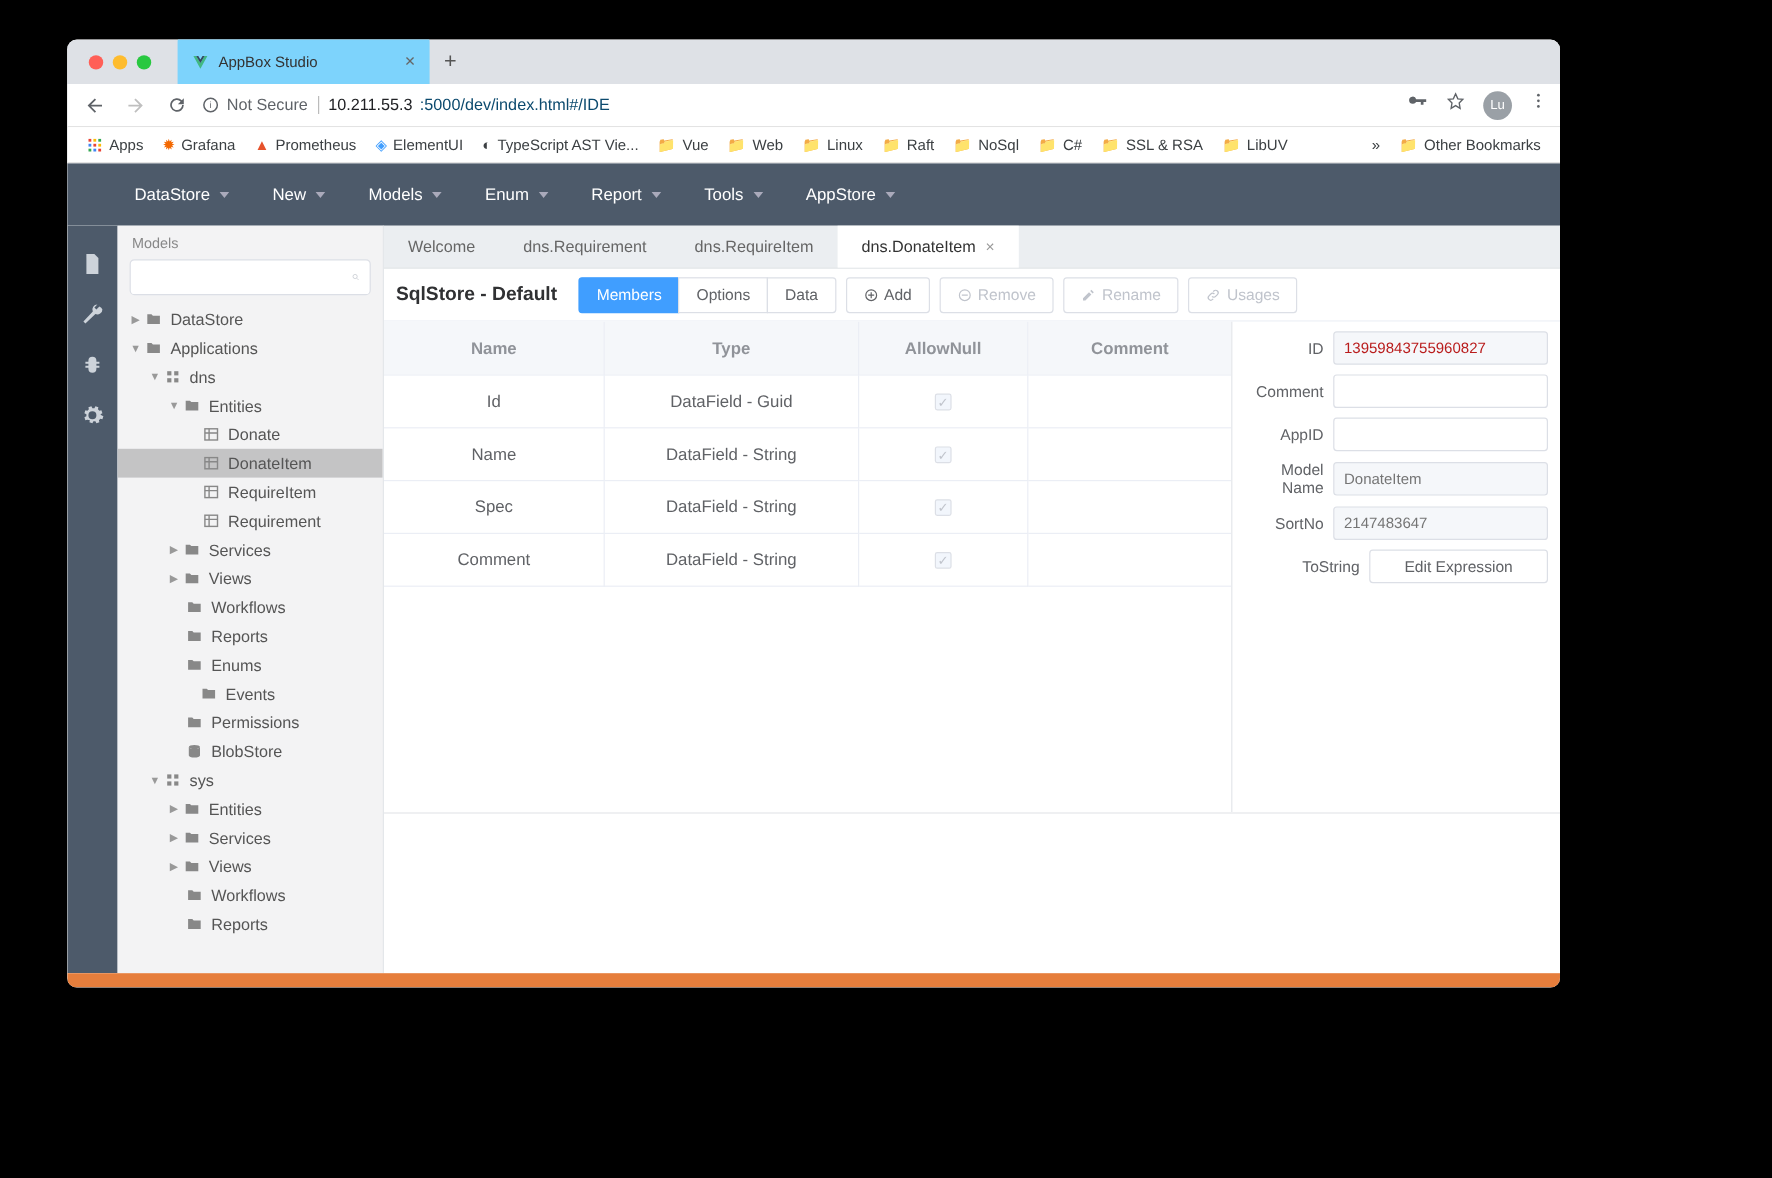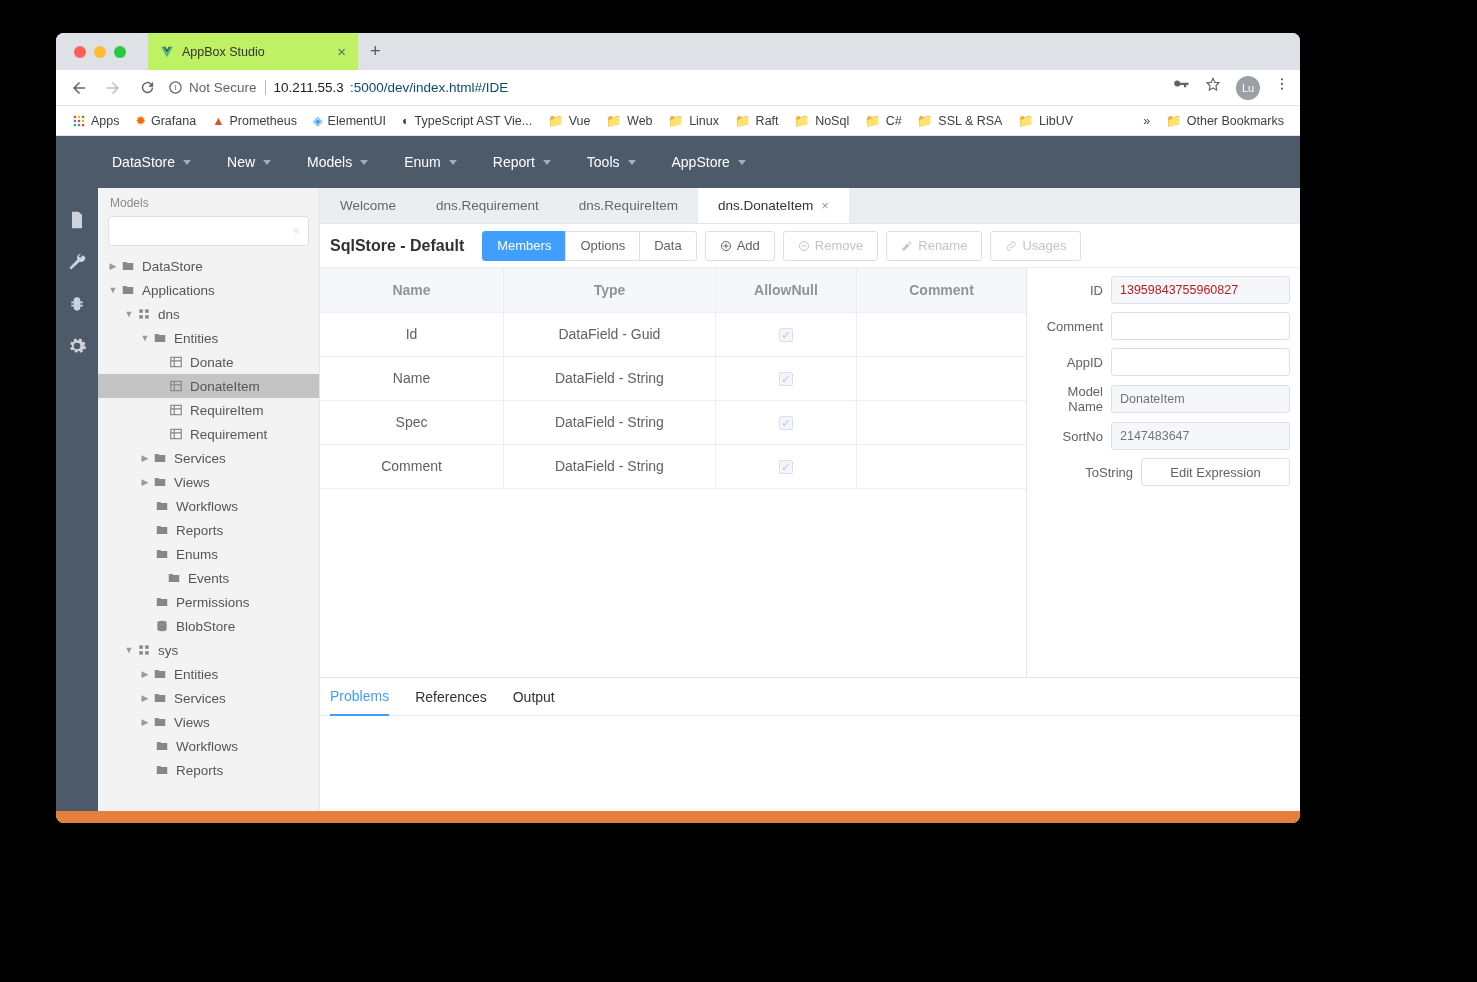--- a/index.html
+++ b/index.html
@@ -2,21 +2,21 @@
 <html><head>
 <meta charset="utf-8">
 <style>
 *{box-sizing:border-box;margin:0;padding:0;font-family:-apple-system,BlinkMacSystemFont,"Segoe UI",Helvetica,Arial,sans-serif}
 body{background:#000;width:1477px;height:982px;overflow:hidden}
 .browser{position:absolute;left:56px;top:33px;width:1244px;height:790px;background:#fff;border-radius:8px;overflow:hidden;box-shadow:0 10px 40px rgba(0,0,0,.4);display:flex;flex-direction:column}
 .tabstrip{height:37px;background:#dee1e6;display:flex;align-items:center;padding-left:8px}
 .traffic{display:flex;gap:8px;padding:0 10px}
 .dot{width:12px;height:12px;border-radius:50%}
 .dot.r{background:#ff5f57}.dot.y{background:#febc2e}.dot.g{background:#28c840}
-.btab{height:49px;background:#bef264;border-radius:8px 8px 0 0;display:flex;align-items:center;padding:0 12px;margin-left:12px;min-width:210px;gap:8px;font-size:12.5px;color:#333}
+.btab{height:49px;background:#7dd3fc;border-radius:8px 8px 0 0;display:flex;align-items:center;padding:0 12px;margin-left:12px;min-width:210px;gap:8px;font-size:12.5px;color:#333}
 .btab svg{flex-shrink:0}
 .btab-close{margin-left:auto;color:#666;font-size:15px;cursor:pointer}
 .newtab{color:#555;font-size:18px;padding:0 12px;cursor:pointer}
 .addrbar{height:36px;background:#fff;border-bottom:1px solid #e3e3e3;display:flex;align-items:center;padding:0 10px;gap:8px}
 .navbtn{width:26px;height:26px;display:flex;align-items:center;justify-content:center;color:#5f6368;cursor:pointer}
 .navbtn.dis{color:#bfbfbf;cursor:default}
 .urlbox{flex:1;display:flex;align-items:center;gap:6px;font-size:13.5px;color:#202124}
 .notsecure{color:#5f6368;border-right:1px solid #bbb;padding-right:8px;margin-right:2px}
 .urlhost{color:#202124}
 .urlpath{color:#0c4a6e}
@@ -606,24 +606,19 @@
                 </div>
               <div class="prow">
                   <label>ToString</label>
                   <button class="pbtn">Edit Expression</button>
                 </div>
             </div>
           </div>
         </div>
 
         <div class="bottom">
-          <div class="btabs">
-            <div class="btab2 act">Problems</div>
-            <div class="btab2">References</div>
-            <div class="btab2">Output</div>
-          </div>
         </div>
       </div>
     </div>
 
     <div class="footer"></div>
   </div>
 </div>
 
 </body></html>

